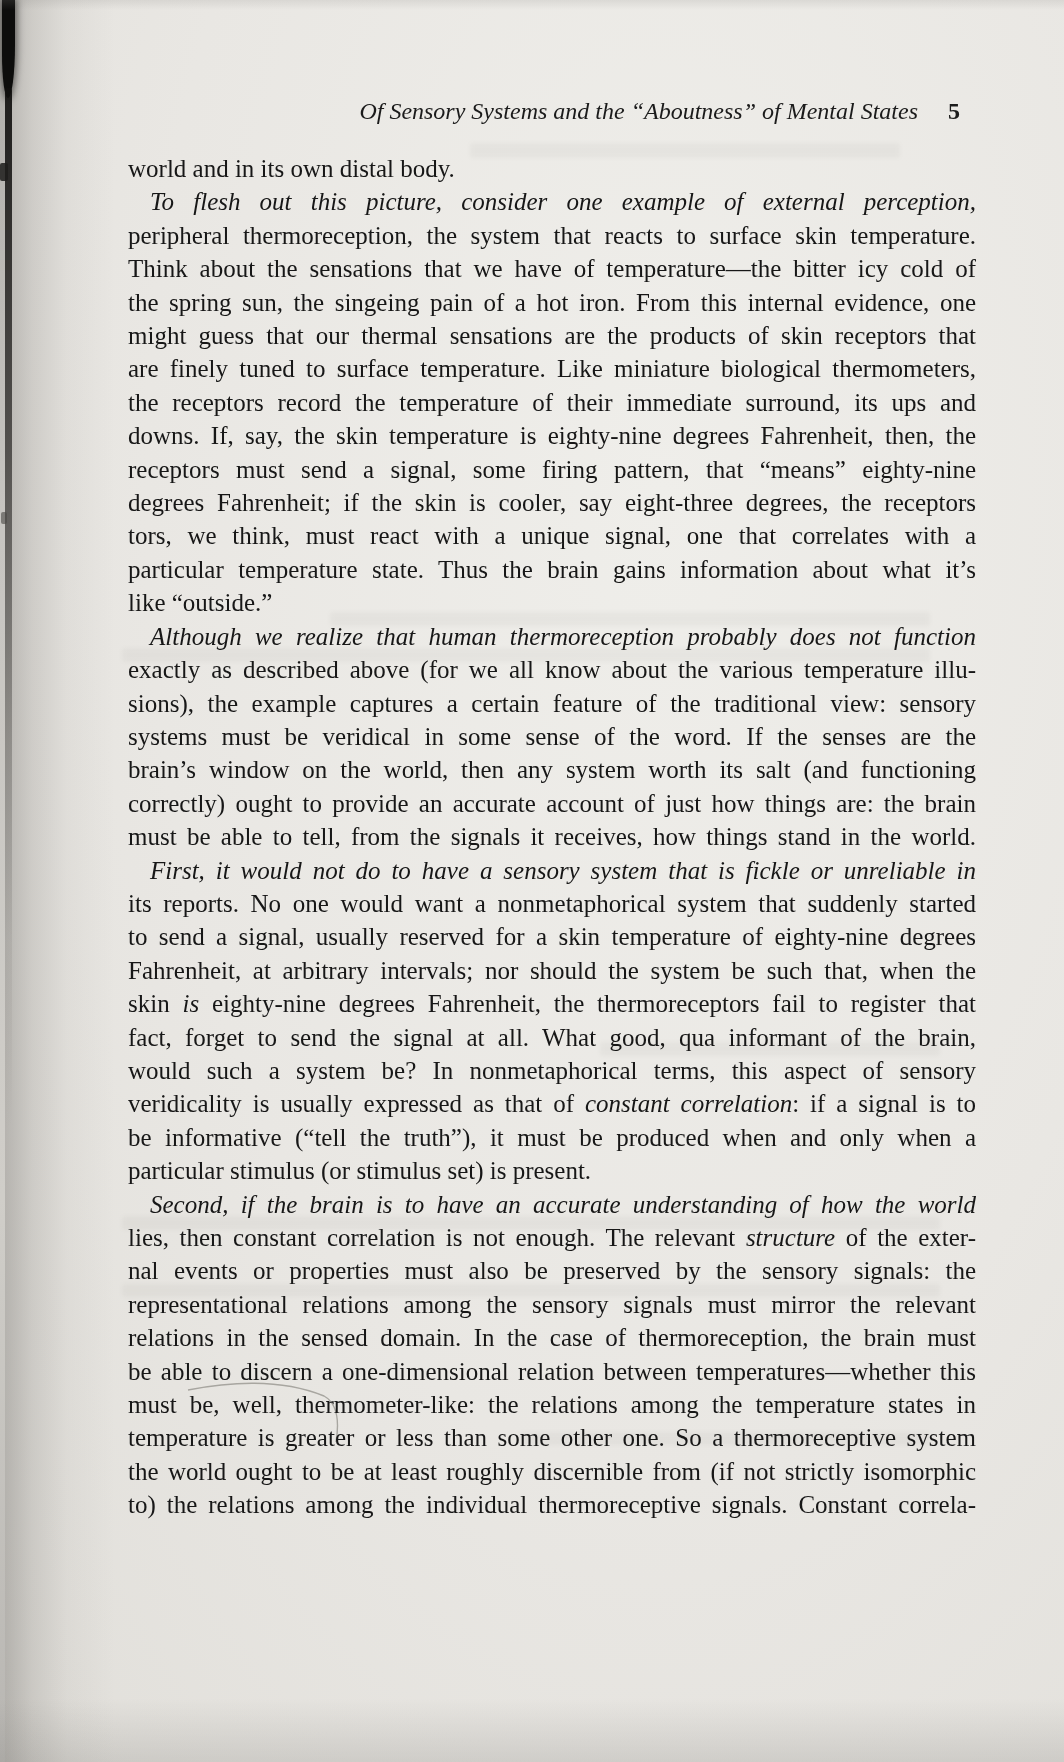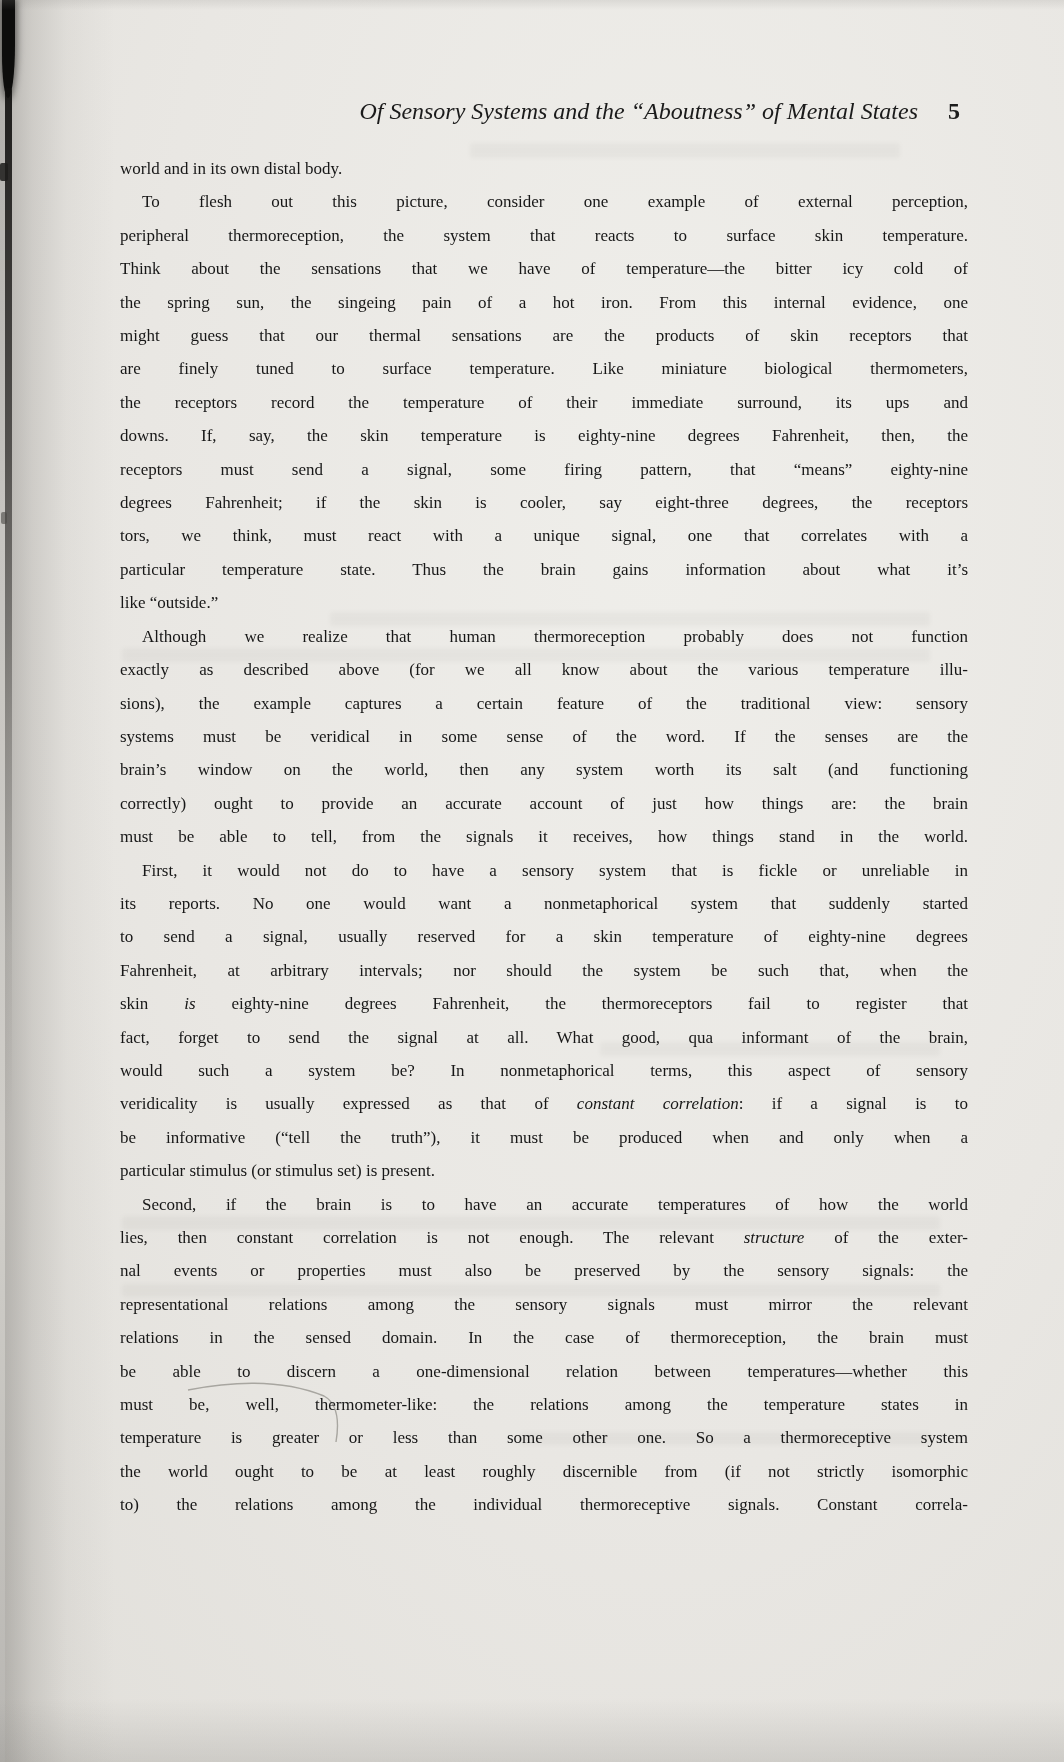--- a/index.html
+++ b/index.html
@@ -96,37 +96,38 @@
     white-space: nowrap;
   }
   .running-header .folio {
     font-style: normal;
     font-weight: 600;
     margin-left: 30px;
   }
 
   
   .body-text {
-    position: absolute; left: 120px; top: 152px; width: 848px;
-    font-size: 17px;
+    position: absolute; left: 128px; top: 152px; width: 848px;
+    font-size: 25px;
     line-height: 33.4px;
     color: #171717;
   }
   .paragraph { margin: 0; }
   .line {
     white-space: nowrap;
     overflow: hidden;
     text-align: justify;
     text-align-last: justify;
   }
   .line.last {
     text-align-last: left;
   }
   .line.indent {
     text-indent: 22px;
+    font-style: italic;
   }
   .line i { }
 </style>
 </head>
 <body>
 
 <div class="page">
 
   <div class="left-shade"></div>
   <div class="left-edge-strip"></div>
@@ -187,21 +188,21 @@
         <div class="line">to send a signal, usually reserved for a skin temperature of eighty-nine degrees</div>
         <div class="line">Fahrenheit, at arbitrary intervals; nor should the system be such that, when the</div>
         <div class="line">skin <i>is</i> eighty-nine degrees Fahrenheit, the thermoreceptors fail to register that</div>
         <div class="line">fact, forget to send the signal at all. What good, qua informant of the brain,</div>
         <div class="line">would such a system be? In nonmetaphorical terms, this aspect of sensory</div>
         <div class="line">veridicality is usually expressed as that of <i>constant correlation</i>: if a signal is to</div>
         <div class="line">be informative (“tell the truth”), it must be produced when and only when a</div>
         <div class="line last">particular stimulus (or stimulus set) is present.</div>
       </div>
       <div class="paragraph">
-        <div class="line indent">Second, if the brain is to have an accurate temperatures of how the world</div>
+        <div class="line indent">Second, if the brain is to have an accurate understanding of how the world</div>
         <div class="line">lies, then constant correlation is not enough. The relevant <i>structure</i> of the exter-</div>
         <div class="line">nal events or properties must also be preserved by the sensory signals: the</div>
         <div class="line">representational relations among the sensory signals must mirror the relevant</div>
         <div class="line">relations in the sensed domain. In the case of thermoreception, the brain must</div>
         <div class="line">be able to discern a one-dimensional relation between temperatures—whether this</div>
         <div class="line">must be, well, thermometer-like: the relations among the temperature states in</div>
         <div class="line">temperature is greater or less than some other one. So a thermoreceptive system</div>
         <div class="line">the world ought to be at least roughly discernible from (if not strictly isomorphic</div>
         <div class="line">to) the relations among the individual thermoreceptive signals. Constant correla-</div>
       </div>

